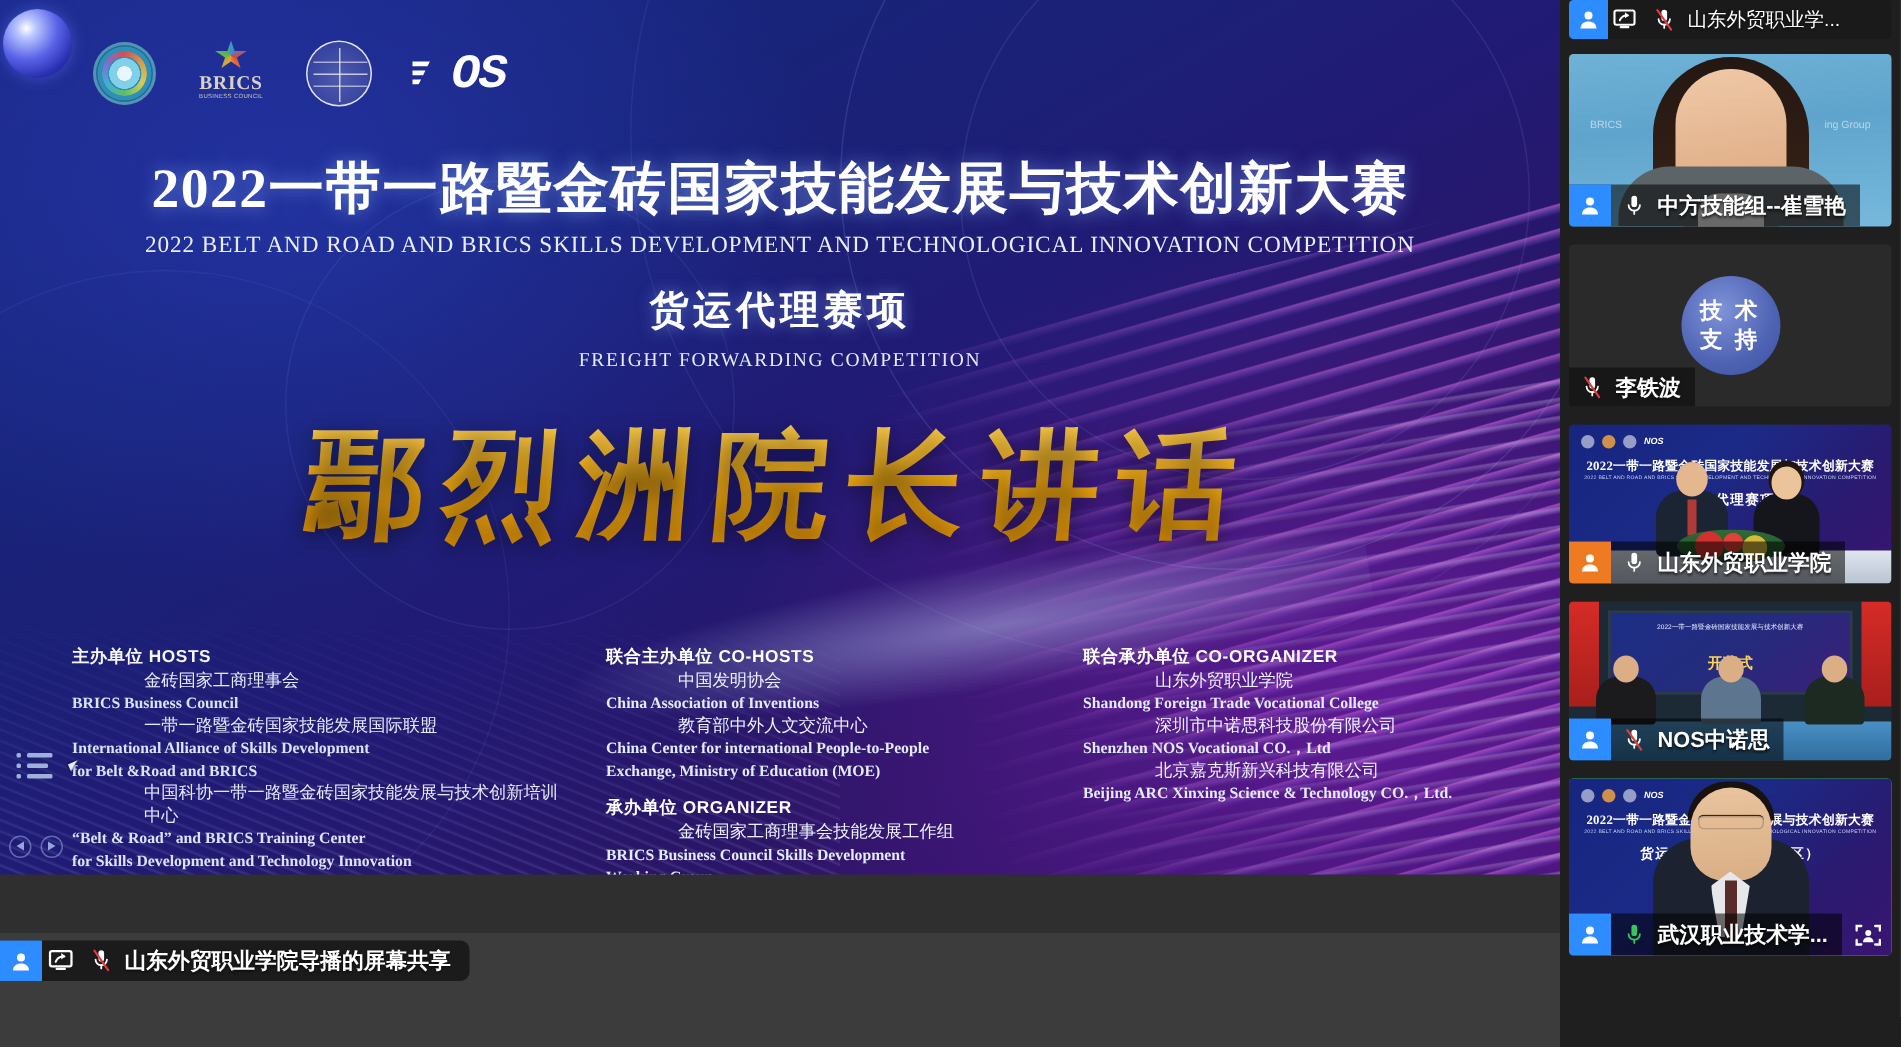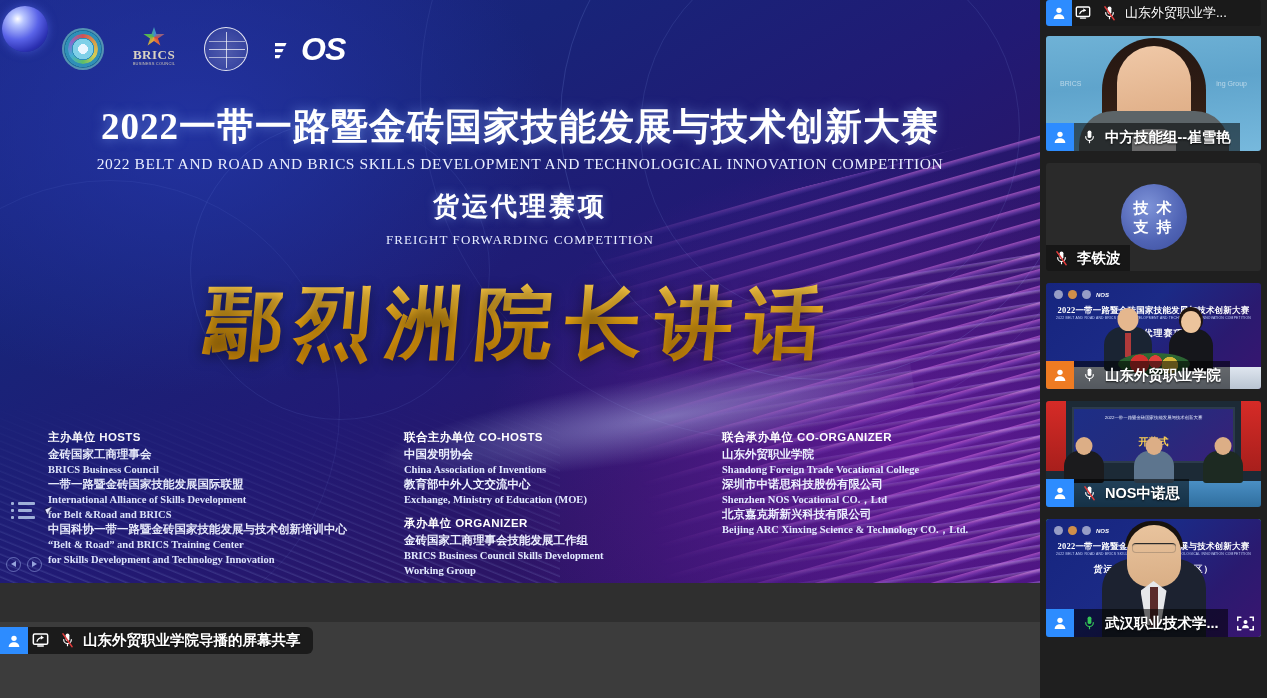--- a/index.html
+++ b/index.html
@@ -82,21 +82,21 @@
     letter-spacing:.5px; color:#d9d2c2; line-height:13px; margin-top:1px; }
   .lg-b .sub { font-size:4px; color:#cfc7b5; letter-spacing:.2px; }
   .lg-c { width:44px; height:44px; border-radius:50%; border:1.5px solid rgba(255,255,255,.85);
     background:radial-gradient(circle at 50% 55%, rgba(255,255,255,.22), rgba(255,255,255,.05));
     position:relative; overflow:hidden; }
   .lg-c::before { content:""; position:absolute; left:50%; top:4px; width:1.2px; height:36px;
     background:rgba(255,255,255,.7); }
   .lg-c::after { content:""; position:absolute; left:4px; top:50%; width:36px; height:1.2px;
     background:rgba(255,255,255,.7);
     box-shadow:0 -8px 0 rgba(255,255,255,.55), 0 8px 0 rgba(255,255,255,.55); }
-  .lg-d { font-family:Liberation Sans, sans-serif; font-weight:bold; font-style:italic;
+  .lg-d { font-family:Liberation Mono, monospace; font-weight:bold; font-style:italic;
     font-size:32px; color:#fff; letter-spacing:-1px; }
 
   
   #title-block { position:absolute; left:0; top:104px; width:1040px; text-align:center; }
   #t-main { font-family:"Liberation Serif", serif; font-weight:bold; font-size:37px; color:#fff;
     letter-spacing:1px; text-shadow:0 0 12px rgba(140,180,255,.6); line-height:46px; }
   #t-sub { font-family:"Liberation Serif", serif; font-size:15.5px; color:#e9eeff; letter-spacing:.6px;
     margin-top:5px; }
   #t-sec { font-family:"Liberation Serif", serif; font-weight:bold; font-size:26px; color:#fff;
     letter-spacing:3px; margin-top:16px; text-shadow:0 0 10px rgba(140,180,255,.55); }
@@ -108,21 +108,21 @@
     font-family:"DejaVu Serif", serif; font-weight:bold; font-size:78px;
     letter-spacing:12px; color:#f0ae16;
     background:linear-gradient(180deg,#ffd65c 0%,#f3ab12 48%,#d98b05 100%);
     -webkit-background-clip:text; background-clip:text; -webkit-text-fill-color:transparent;
     text-shadow:0 3px 14px rgba(0,0,0,.45); transform:skewX(-5deg); }
 
   
   .org-col { position:absolute; color:#eaf0ff; }
   .org-col .hd { font-weight:bold; font-size:11.5px; color:#ffffff; letter-spacing:.4px;
      margin-bottom:2px; }
-  .org-col .cn { font-weight:bold; font-size:11.5px; color:#edf1ff; line-height:15px; }
+  .org-col .cn { font-weight:normal; font-size:11.5px; color:#edf1ff; line-height:15px;margin-left:48px; }
   .org-col .en { font-family:"Liberation Serif", serif; font-weight:bold; font-size:10.5px;
      color:#e3ebff; line-height:15px; }
   .org-col .gap { height:9px; }
   #org1 { left:48px; top:430px; width:330px; }
   #org1 .hd,#org1 .cn,#org1 .en { opacity:.96; }
   #org2 { left:404px; top:430px; width:320px; }
   #org3 { left:722px; top:430px; width:310px; }
 
   
   #list-ctrl { position:absolute; left:8px; top:497px; width:30px; height:26px;
@@ -348,20 +348,21 @@
         <div class="cn">中国科协一带一路暨金砖国家技能发展与技术创新培训中心</div>
         <div class="en">“Belt &amp; Road” and BRICS Training Center</div>
         <div class="en">for Skills Development and Technology Innovation</div>
       </div>
 
       <div class="org-col" id="org2">
         <div class="hd">联合主办单位 CO-HOSTS</div>
         <div class="cn">中国发明协会</div>
         <div class="en">China Association of Inventions</div>
         <div class="cn">教育部中外人文交流中心</div>
+        <div class="en">China Center for international People-to-People</div>
         <div class="en">Exchange, Ministry of Education (MOE)</div>
         <div class="gap"></div>
         <div class="hd">承办单位 ORGANIZER</div>
         <div class="cn">金砖国家工商理事会技能发展工作组</div>
         <div class="en">BRICS Business Council Skills Development</div>
         <div class="en">Working Group</div>
       </div>
 
       <div class="org-col" id="org3">
         <div class="hd">联合承办单位 CO-ORGANIZER</div>

